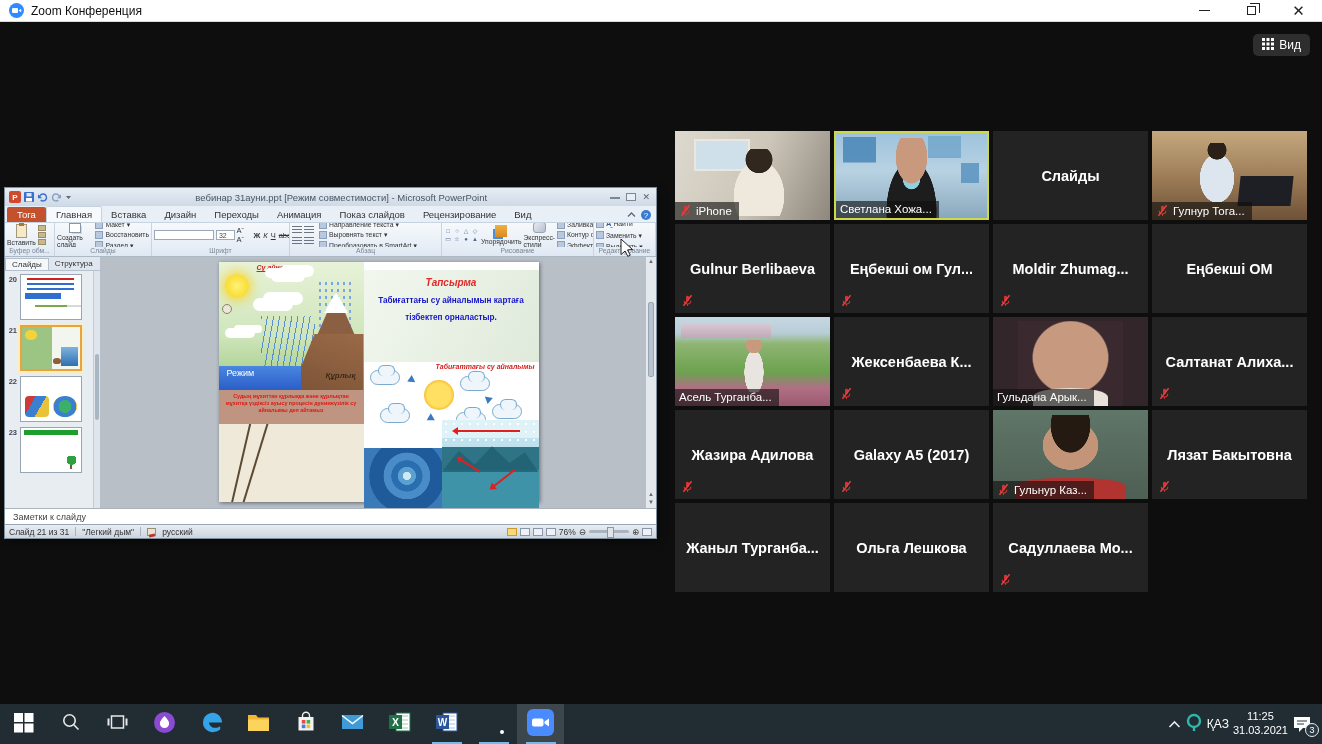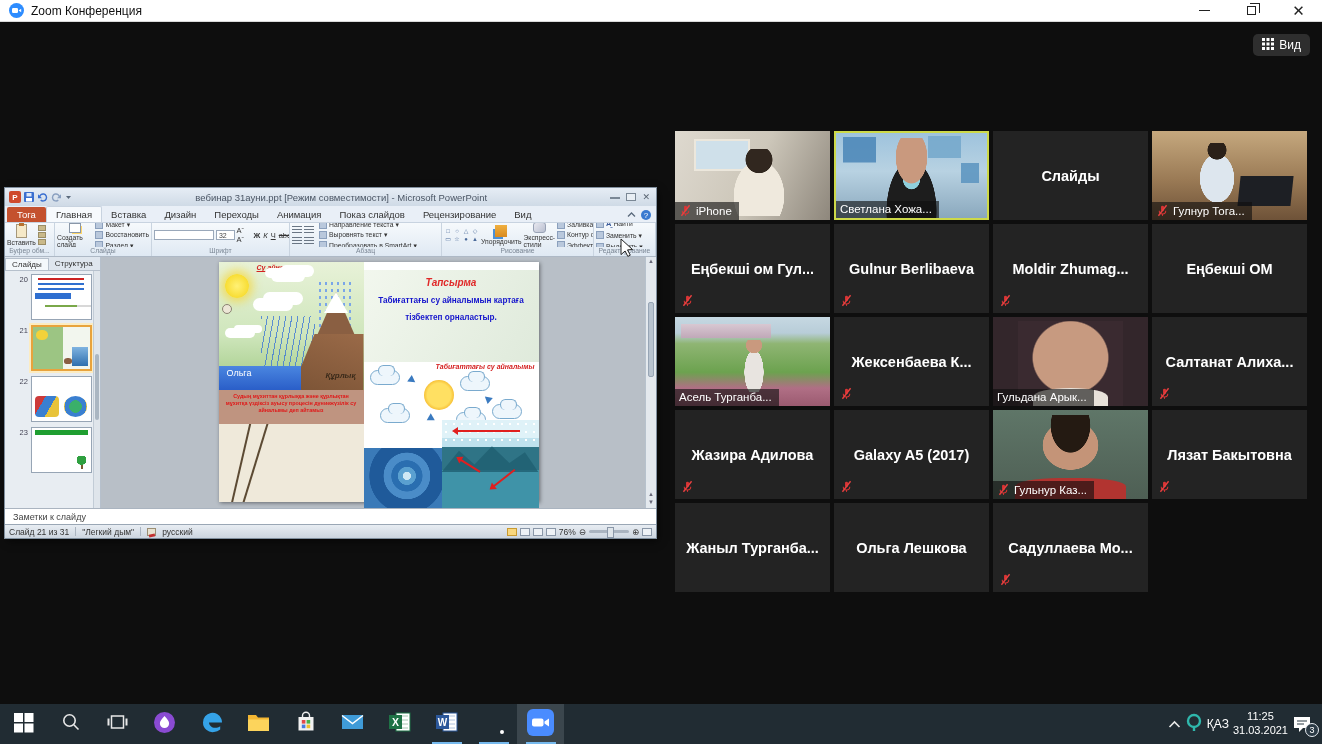--- a/index.html
+++ b/index.html
@@ -110,21 +110,21 @@
   .arrange-icon { width:12px; height:12px; background:linear-gradient(#f0b040,#d88a20); box-shadow:-3px 3px 0 -1px #4a90d8; }
   .styles-icon { width:13px; height:11px; border-radius:3px; background:linear-gradient(135deg,#e8e8f0,#b9bfd0); border:1px solid #98a2b5; }
   .find-glyph { color:#3a5a9a; font-weight:bold; font-size:7.5px; }
 
   .ppt-body { display:flex; height:251px; }
   .thumb-panel { width:96px; background:#e8edf2; border-right:1px solid #b6c0cc; display:flex; flex-direction:column; position:relative; }
   .tp-tabs { height:14px; display:flex; align-items:center; font-size:8px; background:#dfe6ee; border-bottom:1px solid #b6c0cc; }
   .tp-tab { padding:1px 6px; color:#333; }
   .tp-tab.active { background:#f4f8fb; border:1px solid #b6c0cc; border-bottom:none; }
   .tp-close { margin-left:auto; padding:0 4px; color:#556; font-size:8px; }
-  #thumbs { flex:1; padding:3px 8px 0 12px; overflow:hidden; }
+  #thumbs { flex:1; padding:3px 8px 0 1px; overflow:hidden;font-weight:bold; }
   .thumb { display:flex; gap:3px; margin-bottom:5px; }
   .thumb-num { font-size:7.5px; color:#445; width:11px; text-align:right; padding-top:1px; }
   .mini { width:62px; height:46px; background:#fff; border:1px solid #97a5b5; position:relative; overflow:hidden; }
   .thumb.selected .mini { border:2px solid #e8a33d; box-shadow:0 0 0 2px #fcecc2; }
   .s20::before { content:""; position:absolute; left:10%; top:7%; width:78%; height:26%;
     background:linear-gradient(#c22 0 2px,transparent 2px 5px,#2f6fd0 5px 7px,transparent 7px 10px,#2f6fd0 10px 12px,transparent 12px); }
   .s20::after { content:""; position:absolute; left:6%; top:42%; width:60%; height:12%; background:#2f6fd0; box-shadow:8px 10px 0 -2px #7aa84a, 30px 10px 0 -2px #d8d8d8; }
   .s21 { background:linear-gradient(90deg,#9cc583 0 52%,#f2f6ee 52% 100%); }
   .s21::before { content:""; position:absolute; right:4%; bottom:6%; width:28%; height:46%; background:linear-gradient(#7fb3e0,#2e6fae); }
   .s21::after { content:""; position:absolute; left:6%; top:8%; width:20%; height:22%; background:#f3d23a; border-radius:50%; box-shadow:26px 26px 0 -2px #8a5f42; }
@@ -312,32 +312,32 @@
             <svg width="13" height="13" viewBox="0 0 16 16">
               <rect x="6.2" y="2" width="3.6" height="7" rx="1.8" fill="#d83434"></rect>
               <path d="M4 8.2a4 4 0 0 0 8 0" stroke="#d83434" fill="none" stroke-width="1.3"></path>
               <line x1="8" y1="12.2" x2="8" y2="14.6" stroke="#d83434" stroke-width="1.3"></line>
               <line x1="3" y1="14.5" x2="13" y2="1.5" stroke="#e84040" stroke-width="1.7"></line>
             </svg>
             <span>Гулнур Тога...</span>
           </div>
         </div>
         <div class="tile">
+          <div class="name-center">Gulnur Berlibaeva</div>
+          <div class="mic-corner">
+            <svg width="13" height="13" viewBox="0 0 16 16">
+              <rect x="6.2" y="2" width="3.6" height="7" rx="1.8" fill="#d83434"></rect>
+              <path d="M4 8.2a4 4 0 0 0 8 0" stroke="#d83434" fill="none" stroke-width="1.3"></path>
+              <line x1="8" y1="12.2" x2="8" y2="14.6" stroke="#d83434" stroke-width="1.3"></line>
+              <line x1="3" y1="14.5" x2="13" y2="1.5" stroke="#e84040" stroke-width="1.7"></line>
+            </svg>
+          </div>
+        </div>
+        <div class="tile">
           <div class="name-center">Еңбекші ом Гул...</div>
-          <div class="mic-corner">
-            <svg width="13" height="13" viewBox="0 0 16 16">
-              <rect x="6.2" y="2" width="3.6" height="7" rx="1.8" fill="#d83434"></rect>
-              <path d="M4 8.2a4 4 0 0 0 8 0" stroke="#d83434" fill="none" stroke-width="1.3"></path>
-              <line x1="8" y1="12.2" x2="8" y2="14.6" stroke="#d83434" stroke-width="1.3"></line>
-              <line x1="3" y1="14.5" x2="13" y2="1.5" stroke="#e84040" stroke-width="1.7"></line>
-            </svg>
-          </div>
-        </div>
-        <div class="tile">
-          <div class="name-center">Gulnur Berlibaeva</div>
           <div class="mic-corner">
             <svg width="13" height="13" viewBox="0 0 16 16">
               <rect x="6.2" y="2" width="3.6" height="7" rx="1.8" fill="#d83434"></rect>
               <path d="M4 8.2a4 4 0 0 0 8 0" stroke="#d83434" fill="none" stroke-width="1.3"></path>
               <line x1="8" y1="12.2" x2="8" y2="14.6" stroke="#d83434" stroke-width="1.3"></line>
               <line x1="3" y1="14.5" x2="13" y2="1.5" stroke="#e84040" stroke-width="1.7"></line>
             </svg>
           </div>
         </div>
         <div class="tile">
@@ -660,21 +660,21 @@
               <span class="cl c1"></span>
               <span class="cl c2"></span>
               <span class="cl c3"></span>
               <span class="rain"></span>
               <span class="snow"></span>
               <span class="mountain"></span>
               <span class="mountain-cap"></span>
               <span class="land"></span>
               <span class="evap-label">Булану</span>
               <span class="land-label">Құрлық</span>
-              <div class="ocean">Ольга</div>
+              <div class="ocean">Режим</div>
               <div class="wc-caption">Судың мұхиттан құрлыққа және құрлықтан мұхитқа үздіксіз ауысу процесін дүниежүзілік су айналымы деп айтамыз</div>
             </div>
             <div class="wc-under">
               <span class="branch b1"></span>
               <span class="branch b2"></span>
             </div>
             <div class="rt">
               <div class="rt-top">
                 <div class="task-title">Тапсырма</div>
                 <div class="task-line">Табиғаттағы су айналымын картаға</div>

